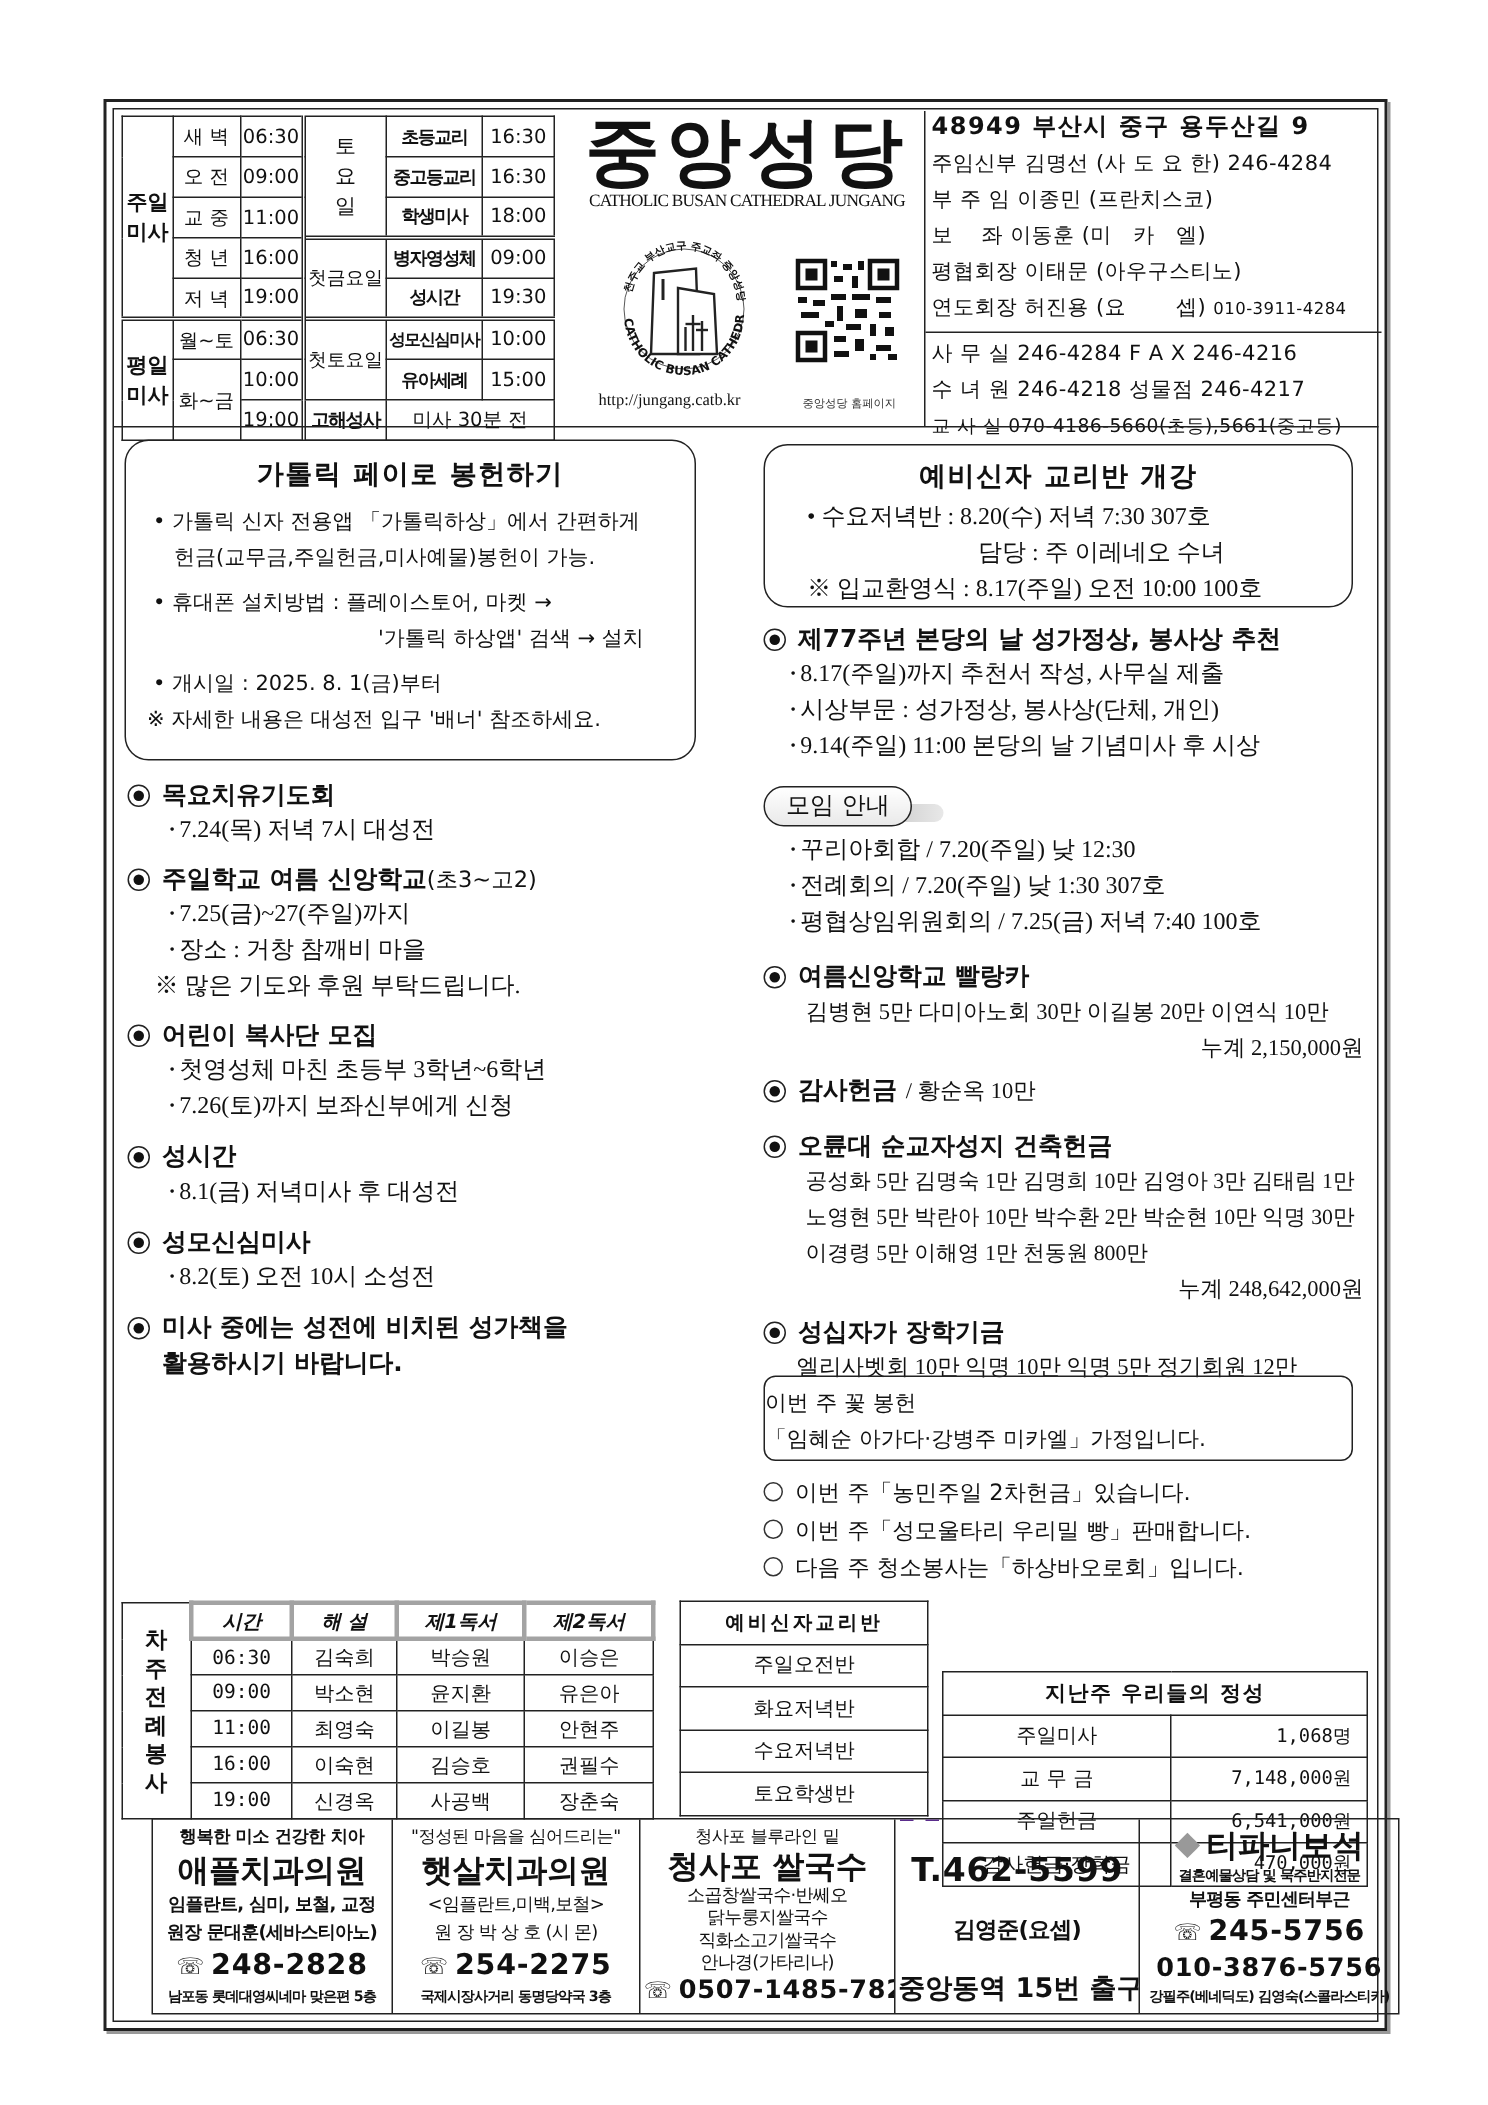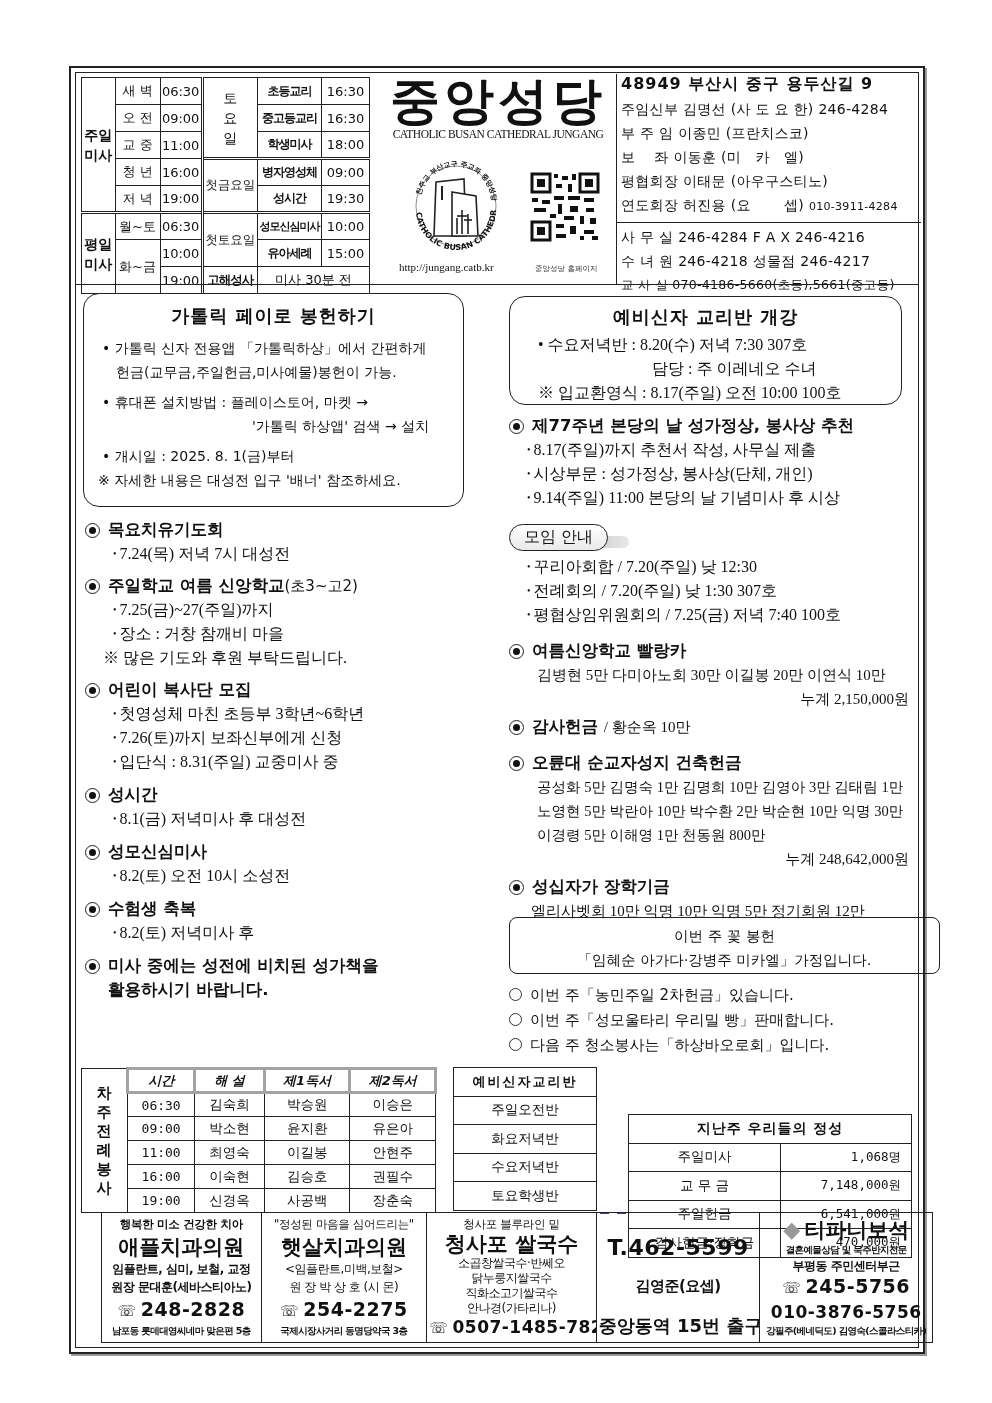--- a/index.html
+++ b/index.html
@@ -256,42 +256,34 @@
     <div class="item"><span class="dot">•</span><span>장소 : 거창 참깨비 마을</span></div>
     <div class="note">※ 많은 기도와 후원 부탁드립니다.</div>
   </div>
   <div style="margin-top:8px;">
     <div class="sec-head">
         <span class="bullet-icon"></span>
         <span>어린이 복사단 모집</span>
       </div>
     <div class="item"><span class="dot">•</span><span>첫영성체 마친 초등부 3학년~6학년</span></div>
     <div class="item"><span class="dot">•</span><span>7.26(토)까지 보좌신부에게 신청</span></div>
-    <div class="item"><span class="dot">•</span><span>입단식 : 8.31(주일) 교중미사 중</span></div>
   </div>
   <div style="margin-top:9px;">
     <div class="sec-head">
         <span class="bullet-icon"></span>
         <span>성시간</span>
       </div>
     <div class="item"><span class="dot">•</span><span>8.1(금) 저녁미사 후 대성전</span></div>
   </div>
   <div style="margin-top:9px;">
     <div class="sec-head">
         <span class="bullet-icon"></span>
         <span>성모신심미사</span>
       </div>
     <div class="item"><span class="dot">•</span><span>8.2(토) 오전 10시 소성전</span></div>
-  </div>
-  <div style="margin-top:9px;">
-    <div class="sec-head">
-        <span class="bullet-icon"></span>
-        <span>수험생 축복</span>
-      </div>
-    <div class="item"><span class="dot">•</span><span>8.2(토) 저녁미사 후</span></div>
   </div>
   <div style="margin-top:9px;">
     <div class="sec-head">
         <span class="bullet-icon"></span>
         <span>미사 중에는 성전에 비치된 성가책을</span>
       </div>
     <div class="sec-head" style="padding-left:23px;">
         <span>활용하시기 바랍니다.</span>
       </div>
   </div>
@@ -345,21 +337,21 @@
 
   <div style="margin-top:4px;">
     <div class="sec-head">
         <span class="bullet-icon"></span>
         <span>성십자가 장학기금</span>
       </div>
     <div class="item" style="padding-left:22px; font-size:15px;">엘리사벳회 10만   익명 10만   익명 5만   정기회원 12만</div>
   </div>
 </div>
 
-<div class="abs rbox" style="left:509px; top:917px; width:431px; height:57px; border-radius:8px; text-align:center; padding-top:6px;">
+<div class="abs rbox" style="left:509px; top:917px; width:393px; height:57px; border-radius:8px; padding-top:6px;">
   <div class="txt" style="font-size:14.5px;">이번 주 꽃 봉헌</div>
   <div class="txt" style="font-size:14.5px;">「임혜순 아가다·강병주 미카엘」가정입니다.</div>
 </div>
 
 <div class="abs" style="left:509px; top:983px;">
   <div class="notice"><span class="circ"></span><span>이번 주「농민주일 2차헌금」있습니다.</span></div>
   <div class="notice"><span class="circ"></span><span>이번 주「성모울타리 우리밀 빵」판매합니다.</span></div>
   <div class="notice"><span class="circ"></span><span>다음 주 청소봉사는「하상바오로회」입니다.</span></div>
 </div>
 
@@ -400,21 +392,21 @@
       </tr>
   <tr>
         <td class="time">19:00</td>
         <td>신경옥</td>
         <td>사공백</td>
         <td>장춘숙</td>
       </tr>
 </tbody>
   </table>
 
-<table class="cat abs" style="left:453px; top:1067px; width:144px;">
+<table class="cat abs" style="left:453px; top:1067px; width:166px;">
   <tbody>
       <tr>
         <th>예비신자교리반</th>
       </tr>
   <tr>
         <td>주일오전반</td>
       </tr>
   <tr>
         <td>화요저녁반</td>
       </tr>

